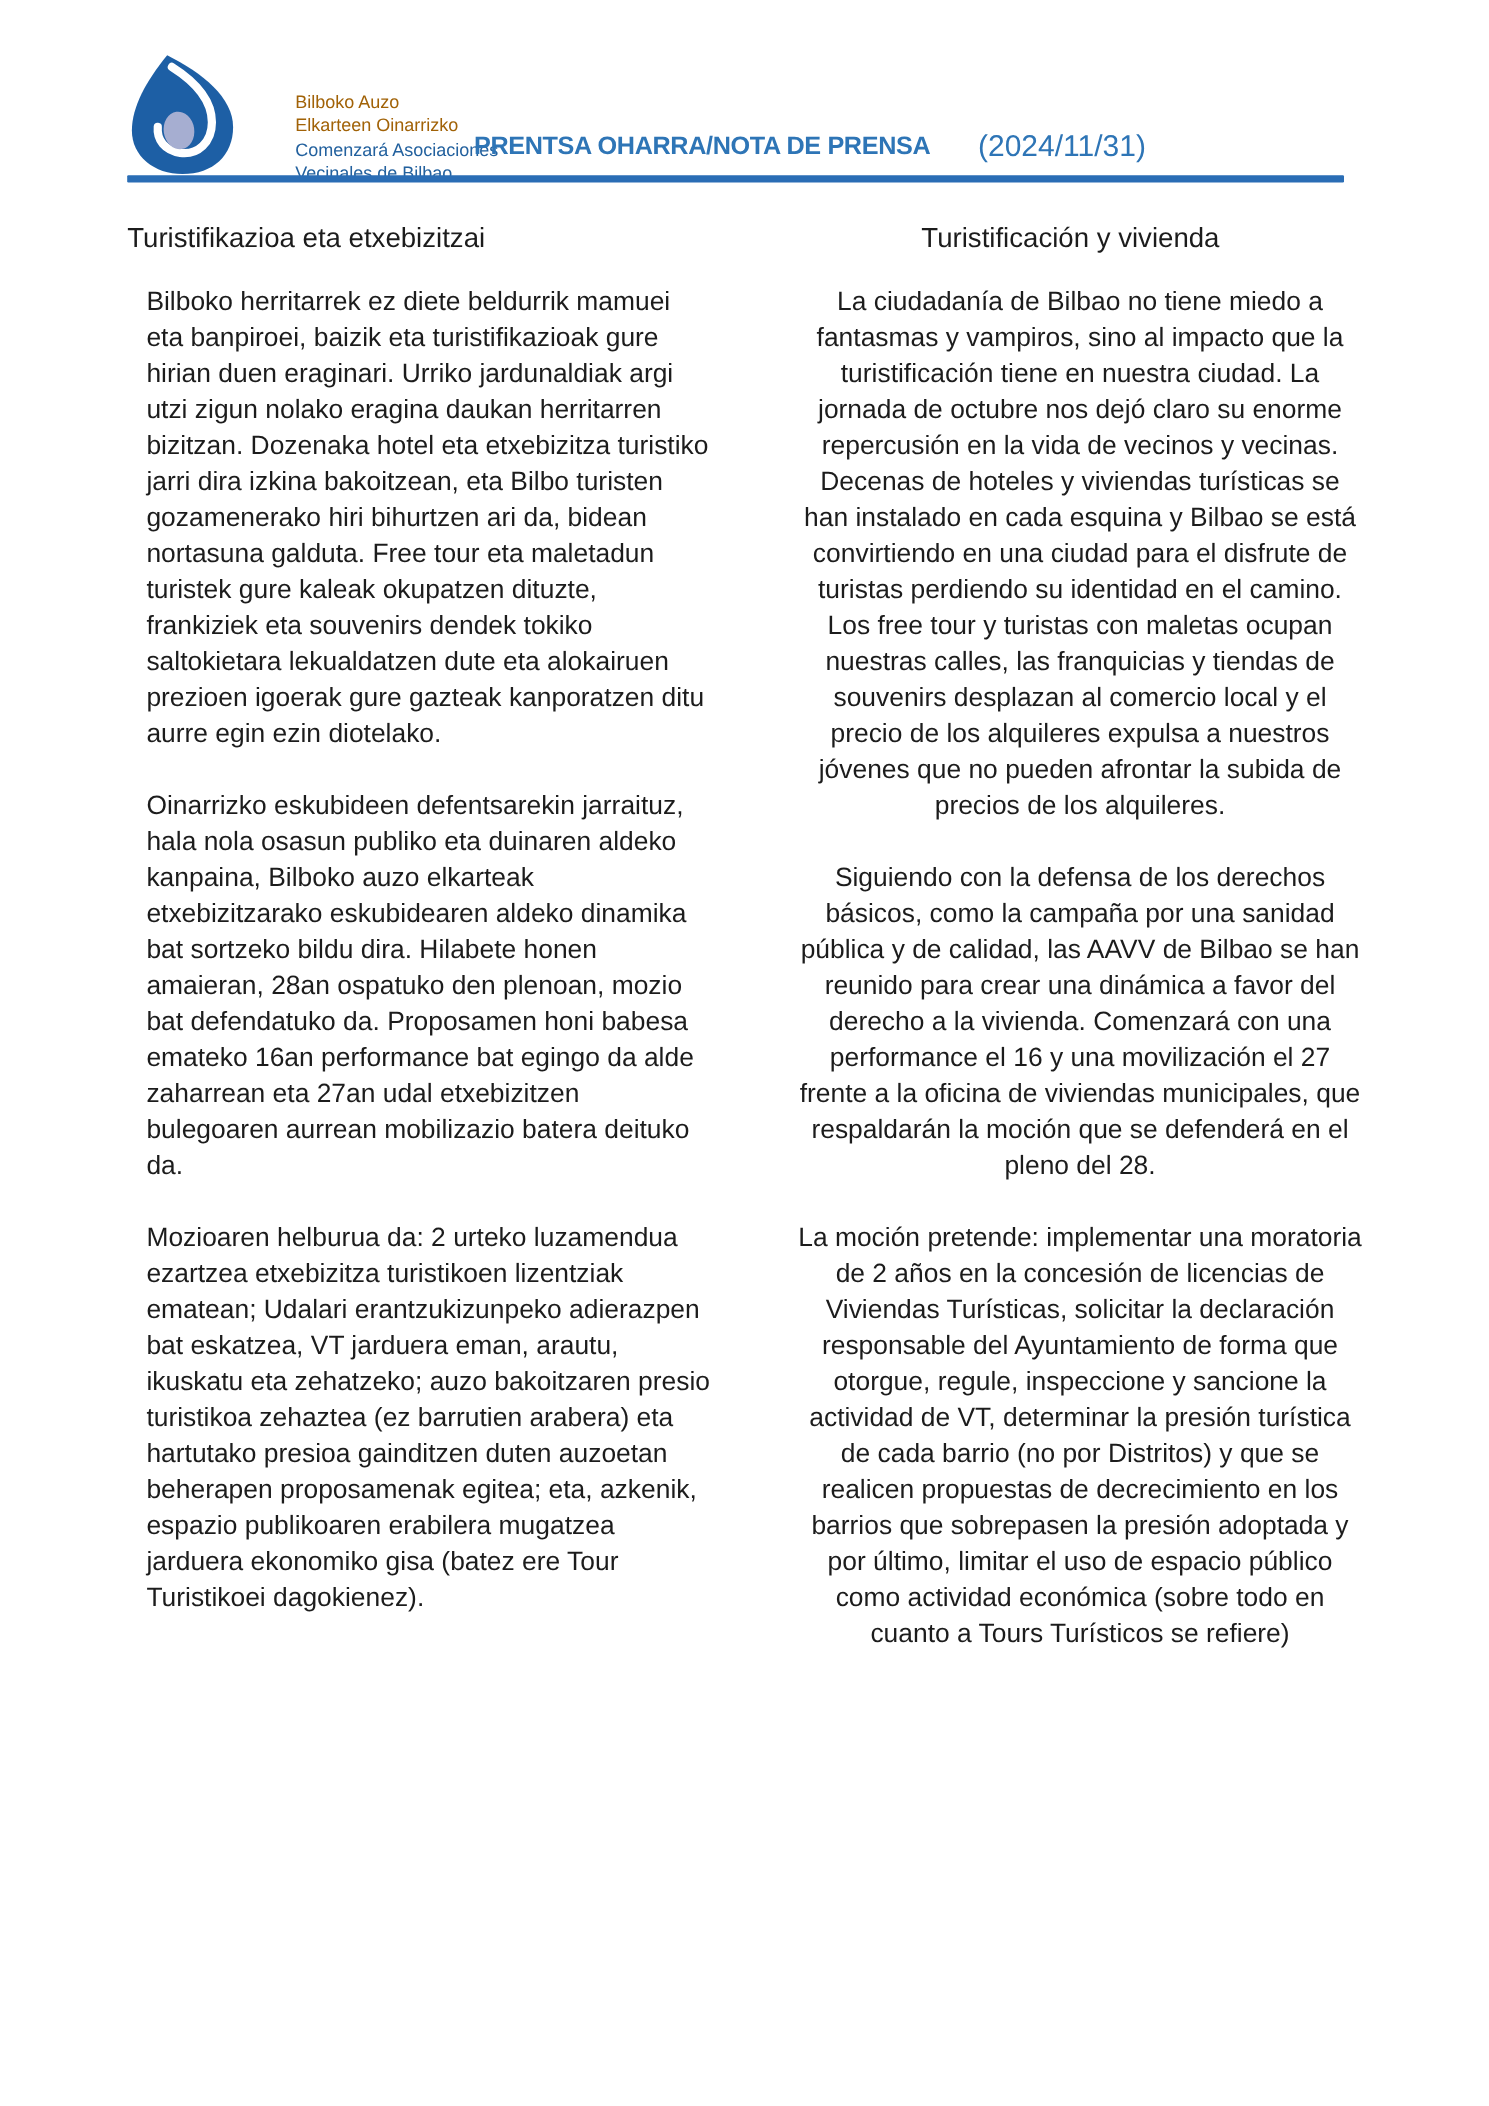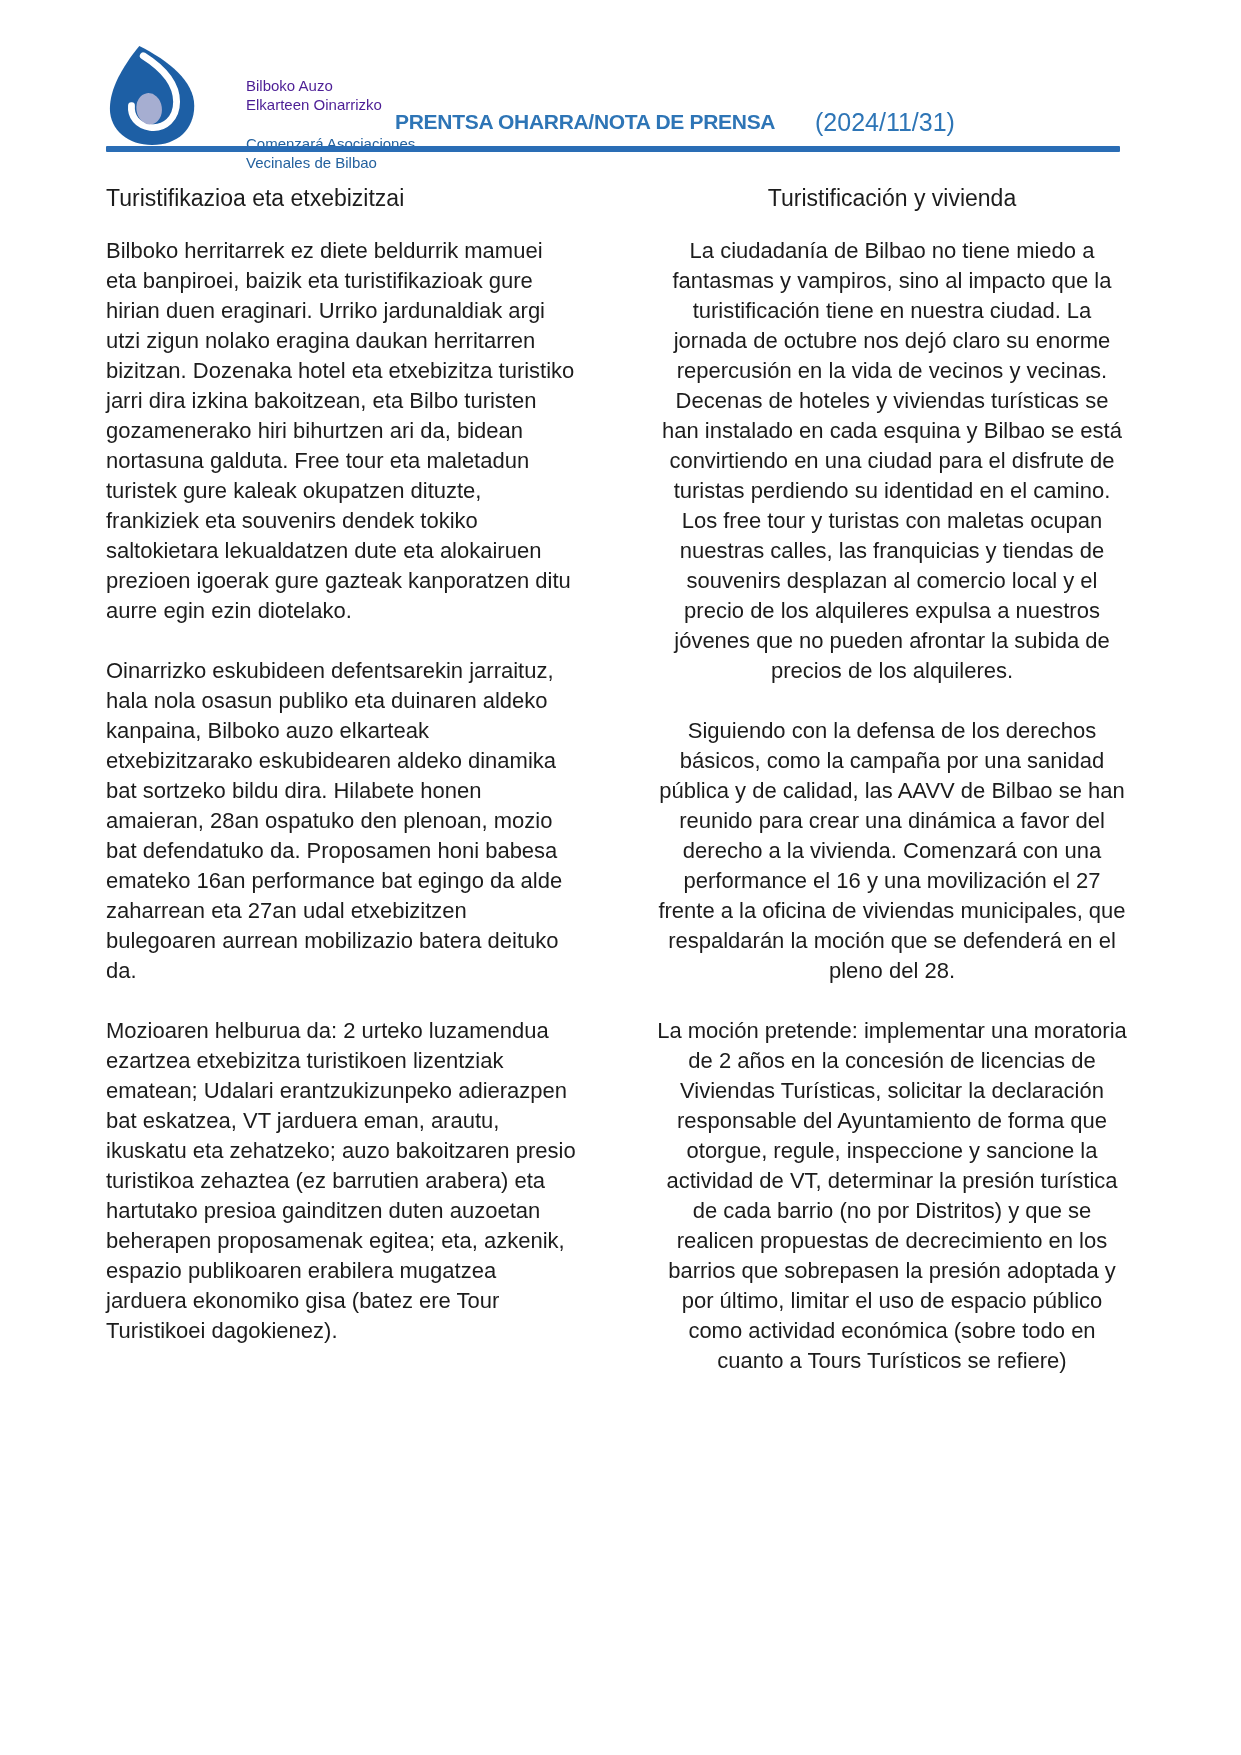--- a/index.html
+++ b/index.html
@@ -4,21 +4,21 @@
 <style>
   html,body { margin:0; padding:0; background:#e9e9e9; }
   .page {
     position:relative; width:1241px; height:1755px; background:#ffffff;
     margin:0 auto; font-family:"Liberation Sans", sans-serif; color:#1c1c1c;
     overflow:hidden;
   }
   
   .logo-svg { position:absolute; left:106px; top:44px; width:100px; height:102px; }
   .logo-text { position:absolute; left:246px; top:76px; font-size:15px; line-height:19px; }
-  .logo-text .grp1 { color:#4c1d95; margin-bottom:20px; }
+  .logo-text .grp1 { color:#a16207; margin-bottom:2px; }
   .logo-text .grp2 { color:#23619e; }
   .hdr-title {
     position:absolute; left:395px; top:106px; font-size:21px; line-height:32px;
     font-weight:bold; color:#2e75b6; letter-spacing:-0.3px; white-space:nowrap;
   }
   .hdr-date {
     position:absolute; left:815px; top:106px; font-size:25px; line-height:32px;
     font-weight:normal; color:#2e75b6; white-space:nowrap;
   }
   .hdr-rule {
@@ -28,21 +28,21 @@
   
   .col {
     position:absolute; top:183px; width:520px;
   }
   .col.left  { left:106px; }
   .col.right { left:632px;text-align:center; }
   .col h2 {
     margin:0 0 23px 0; font-size:23px; line-height:30px; font-weight:normal; color:#1c1c1c;
   }
   .col p {
-    margin:0 0 30px 0; font-size:22px; line-height:30px; white-space:pre-line;
+    margin:0 0 30px 16px; font-size:22px; line-height:30px; white-space:pre-line;
   }
 </style>
 </head>
 <body>
 
 <div class="page">
 
   <svg class="logo-svg" viewBox="0 0 100 104" aria-hidden="true">
     <path d="M33,2 C15,24 3,46 3,66 C3,88 22,103 46,103 C72,103 89,87 89,63 C89,38 63,17 33,2 Z" fill="#1d5fa5"></path>
     <path d="M37,12 C56,24 71,40 71,59 C71,76 59,87 44,85 C31,83 24,74 25,63" fill="none" stroke="#ffffff" stroke-width="7" stroke-linecap="round"></path>

